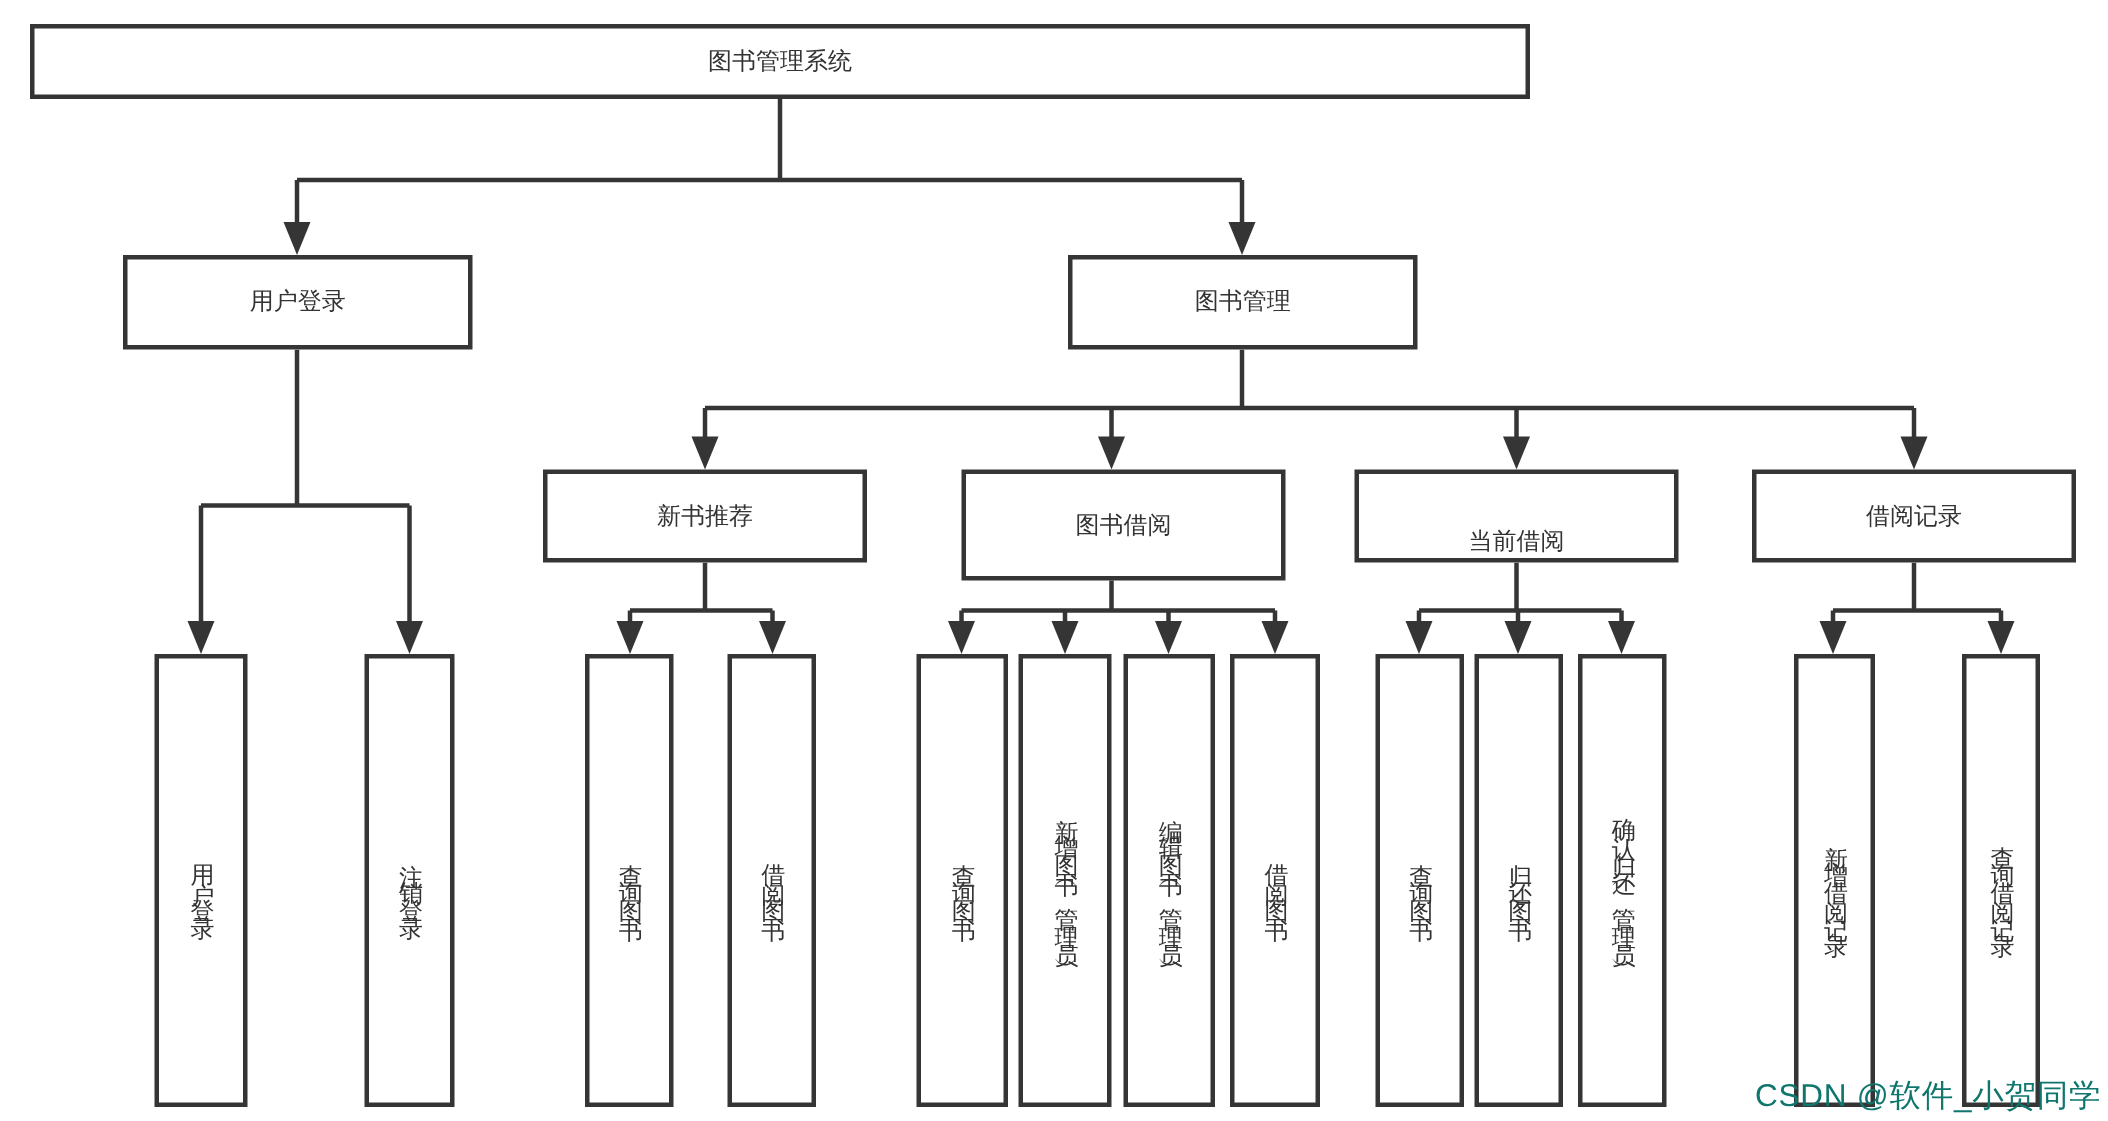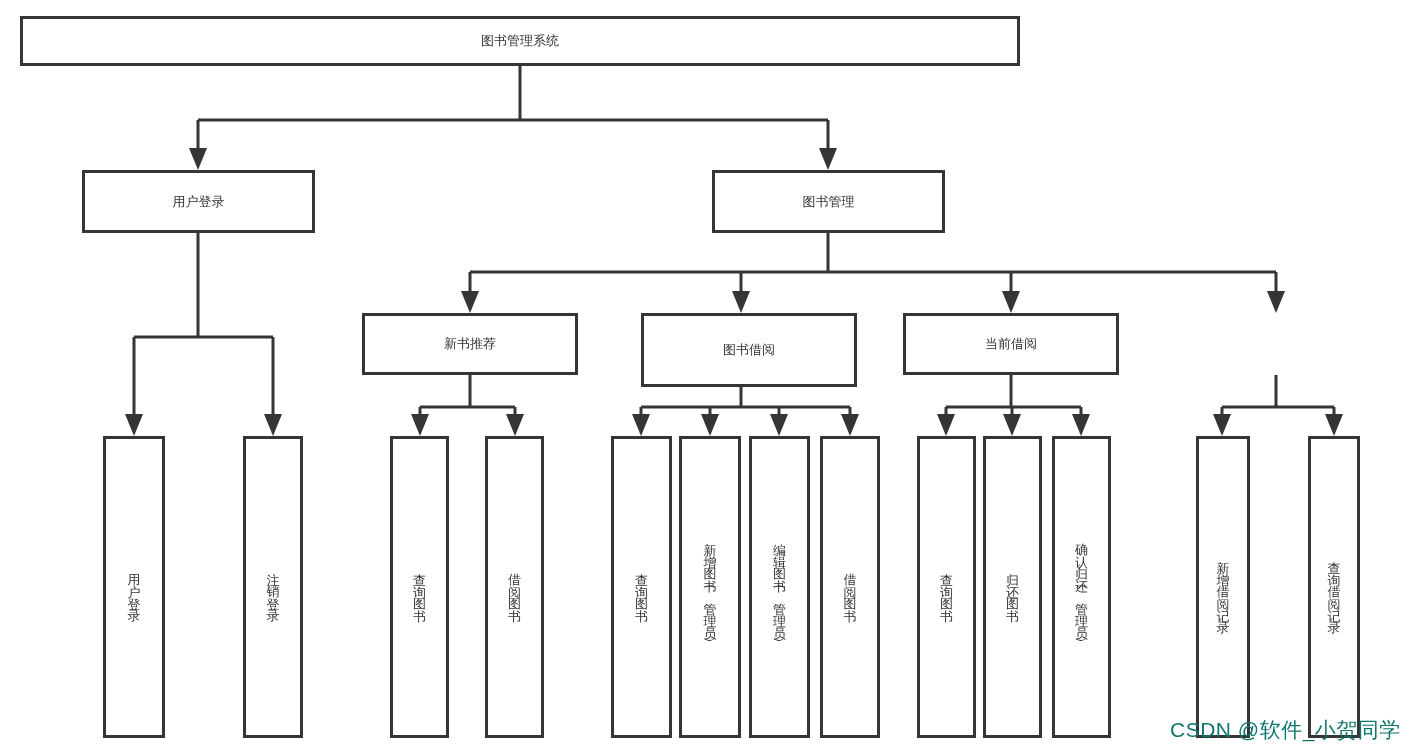--- a/index.html
+++ b/index.html
@@ -4,33 +4,33 @@
 <style>
   html,body{margin:0;padding:0;background:#ffffff;}
   .stage{
     position:relative;width:1405px;height:747px;background:#ffffff;overflow:hidden;
     font-family:"Liberation Sans","DejaVu Sans",sans-serif;color:#333333;
   }
   .connectors{position:absolute;left:0;top:0;z-index:1;}
   .box{
     position:absolute;z-index:2;background:#ffffff;border:3px solid #353535;
     box-sizing:border-box;display:flex;align-items:center;justify-content:center;
-    font-size:13px;color:#333333;
+    font-size:16px;color:#333333;
   }
   .vlabel{
     writing-mode:vertical-rl;text-orientation:mixed;
     letter-spacing:12px;line-height:1;white-space:nowrap;
   }
   
   .b-root {left:20px; top:16px; width:1000px;height:50px;}
   .b-login{left:82px; top:170px;width:233px; height:63px;}
   .b-mgmt {left:712px;top:170px;width:233px; height:63px;}
   .b-l3-1 {left:362px;top:313px;width:216px; height:62px;}
   .b-l3-2 {left:641px;top:313px;width:216px; height:74px;}
-  .b-l3-3 {left:903px;top:313px;width:216px; height:62px;}
+  .b-l3-3 {left:903px;top:313px;width:216px; height:62px;align-items:flex-end;}
   .b-l3-4 {left:1168px;top:313px;width:216px;height:62px;}
   
   .v{top:436px;height:302px;}
   .b-v1 {left:103px; width:62px;}
   .b-v2 {left:243px; width:60px;}
   .b-v3 {left:390px; width:59px;}
   .b-v4 {left:485px; width:59px;}
   .b-v5 {left:611px; width:61px;}
   .b-v6 {left:679px; width:62px;}
   .b-v7 {left:749px; width:61px;}
@@ -130,20 +130,23 @@
 
   <div class="box b-mgmt">
     <span>图书管理</span>
   </div>
   <div class="box b-l3-2">
     <span>图书借阅</span>
   </div>
   <div class="box b-l3-3">
     <span>当前借阅</span>
   </div>
+  <div class="box b-l3-4">
+    <span>借阅记录</span>
+  </div>
 
   <div class="box v b-v1">
     <span class="vlabel">用户登录</span>
   </div>
   <div class="box v b-v2">
     <span class="vlabel">注销登录</span>
   </div>
 
   <div class="box v b-v3">
     <span class="vlabel">查询图书</span>

